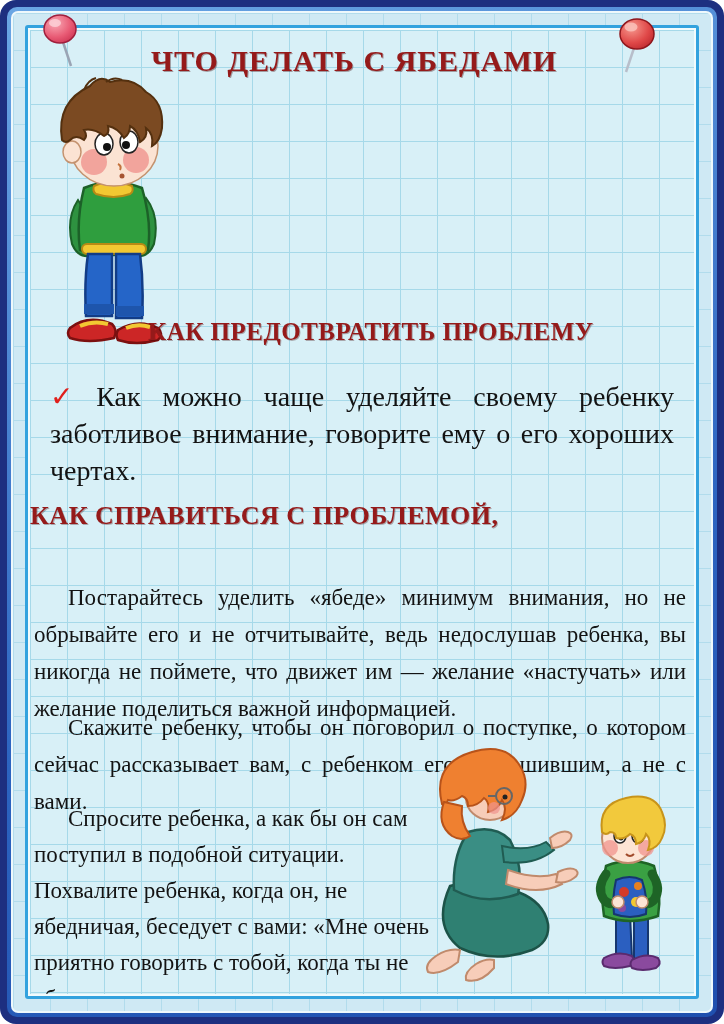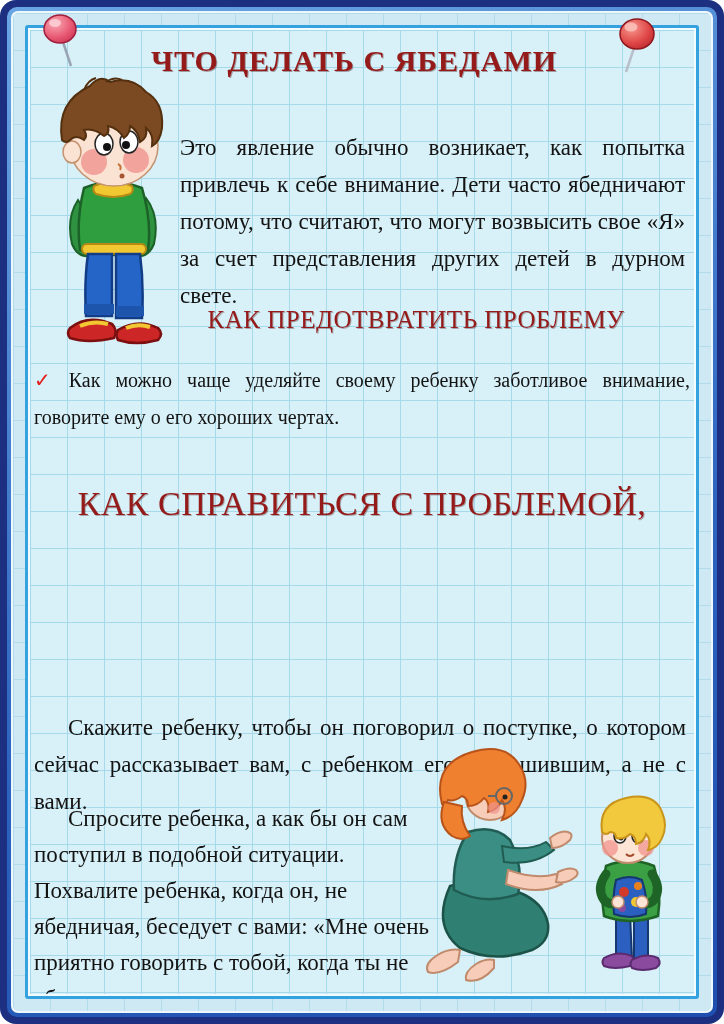--- a/index.html
+++ b/index.html
@@ -32,37 +32,38 @@
   .pin-left{left:38px;top:10px;width:46px;height:64px;}
   .pin-right{left:612px;top:14px;width:48px;height:66px;}
   
   .doc-title{
     position:absolute;left:0;right:16px;top:14px;text-align:center;
     font-size:30px;font-weight:bold;letter-spacing:1px;
     color:var(--heading-red,#951a1a);
     text-shadow:1px 1px 0 rgba(60,0,0,.35);
   }
   .heading{
-    position:absolute;text-align:center;
-    font-size:25px;font-weight:normal;letter-spacing:.5px;
+    position:absolute;text-align:left;
+    font-size:25px;font-weight:bold;letter-spacing:.5px;
     color:var(--heading-red,#951a1a);
     text-shadow:1px 1px 0 rgba(60,0,0,.3);
+    margin-top:12px;
   }
   .heading-prevent{left:118px;right:10px;top:276px;}
-  .heading-cope{left:0;right:0;top:458px;line-height:31px;font-size:34px;}
+  .heading-cope{left:0;right:0;top:458px;line-height:31px;font-size:26px;}
   .para{
     position:absolute;color:var(--text,#131313);
     font-size:23px;line-height:37px;text-align:justify;
   }
   .para-intro{left:150px;width:505px;top:76px;}
   .para-1{left:4px;right:8px;top:526px;text-indent:34px;}
   .para-2{left:4px;right:8px;top:656px;text-indent:34px;}
   .para-3{left:4px;width:402px;top:748px;text-indent:34px;text-align:left;line-height:36px;}
   .bullets{position:absolute;left:4px;right:4px;top:332px;}
-  .bullet{font-size:20px;line-height:37px;text-align:justify;color:var(--text,#131313);margin:0;}
+  .bullet{font-size:28px;line-height:37px;text-align:justify;color:var(--text,#131313);margin:16px;}
   .check{color:var(--check-red,#e0201c);font-weight:bold;padding-right:8px;font-family:"DejaVu Sans",sans-serif;}
   
   .illu{position:absolute;}
   .illu-boy{left:2px;top:30px;width:158px;height:288px;}
   .illu-mother{left:368px;top:716px;width:294px;height:248px;}
 </style>
 </head>
 <body>
 
 <div class="f1">
@@ -104,32 +105,32 @@
                 <circle cx="75" cy="87" r="4" fill="#111"></circle>
                 <circle cx="94" cy="85" r="4" fill="#111"></circle>
                 <path d="M60,70 q6,-6 12,-4 M92,66 q6,-5 12,-2" stroke="#5a3414" stroke-width="2" fill="none"></path>
                 <path d="M86,104 q4,2 2,6" stroke="#c4733e" stroke-width="2" fill="none"></path>
                 <circle cx="90" cy="116" r="2.5" fill="#a65432"></circle>
 
                 <path d="M30,80 q-6,-38 28,-54 q10,-12 20,-4 q22,-6 36,10 q18,10 16,36 q-2,14 -10,18 q2,-12 -6,-18 q2,10 -6,14 q-2,-12 -10,-16 q0,8 -6,12 q-6,-10 -16,-12 q2,8 -4,10 q-10,-8 -20,-6 q4,6 0,10 q-8,-6 -14,0 q-4,4 -8,0 z" fill="#7b4a22" stroke="#54300f" stroke-width="2"></path>
                 <path d="M52,30 q4,-10 12,-12 M74,22 q8,-6 16,-2" stroke="#54300f" stroke-width="2" fill="none"></path>
               </svg>
 
-              <p class="para para-intro">Это явление обычно возникает, как попытка привлечь к себе внимание. Дети часто ябедничают потому, что считают, что могут возвысить свое «Я» за счет представления других детей в дурном свете.</p>
 
               <div class="heading heading-prevent">КАК ПРЕДОТВРАТИТЬ ПРОБЛЕМУ</div>
 
               <div class="bullets">
                 <p class="bullet"><span class="check">✓</span><span>Как можно чаще уделяйте своему ребенку заботливое внимание, говорите ему о его хороших чертах.</span></p>
               </div>
 
               <div class="heading heading-cope">
                 <div>КАК СПРАВИТЬСЯ С ПРОБЛЕМОЙ,</div>
               </div>
 
+              <p class="para para-1">Постарайтесь уделить «ябеде» минимум внимания, но не обрывайте его и не отчитывайте, ведь недослушав ребенка, вы никогда не поймете, что движет им — желание «настучать» или желание поделиться важной информацией.</p>
               <p class="para para-2">Скажите ребенку, чтобы он поговорил о поступке, о котором сейчас рассказывает вам, с ребенком его совершившим, а не с вами.</p>
               <p class="para para-3">Спросите ребенка, а как бы он сам поступил в подобной ситуации. Похвалите ребенка, когда он, не ябедничая, беседует с вами: «Мне очень приятно говорить с тобой, когда ты не ябедничаешь».</p>
 
               <svg class="illu illu-mother" viewBox="0 0 294 248" aria-hidden="true">
 
                 <path d="M52,140 q-18,40 10,62 q34,16 72,2 q18,-8 16,-26 q-4,-22 -30,-32 q-36,-16 -68,-6 z" fill="#2f8072" stroke="#1c5348" stroke-width="2.5"></path>
 
                 <path d="M60,216 q-18,14 -30,10 q-4,-8 8,-16 q12,-8 24,-6 z" fill="#f7cdb9" stroke="#c08a6c" stroke-width="2"></path>
                 <path d="M96,222 q-14,16 -28,12 q-2,-8 10,-16 q10,-6 18,-4 z" fill="#f7cdb9" stroke="#c08a6c" stroke-width="2"></path>
 

